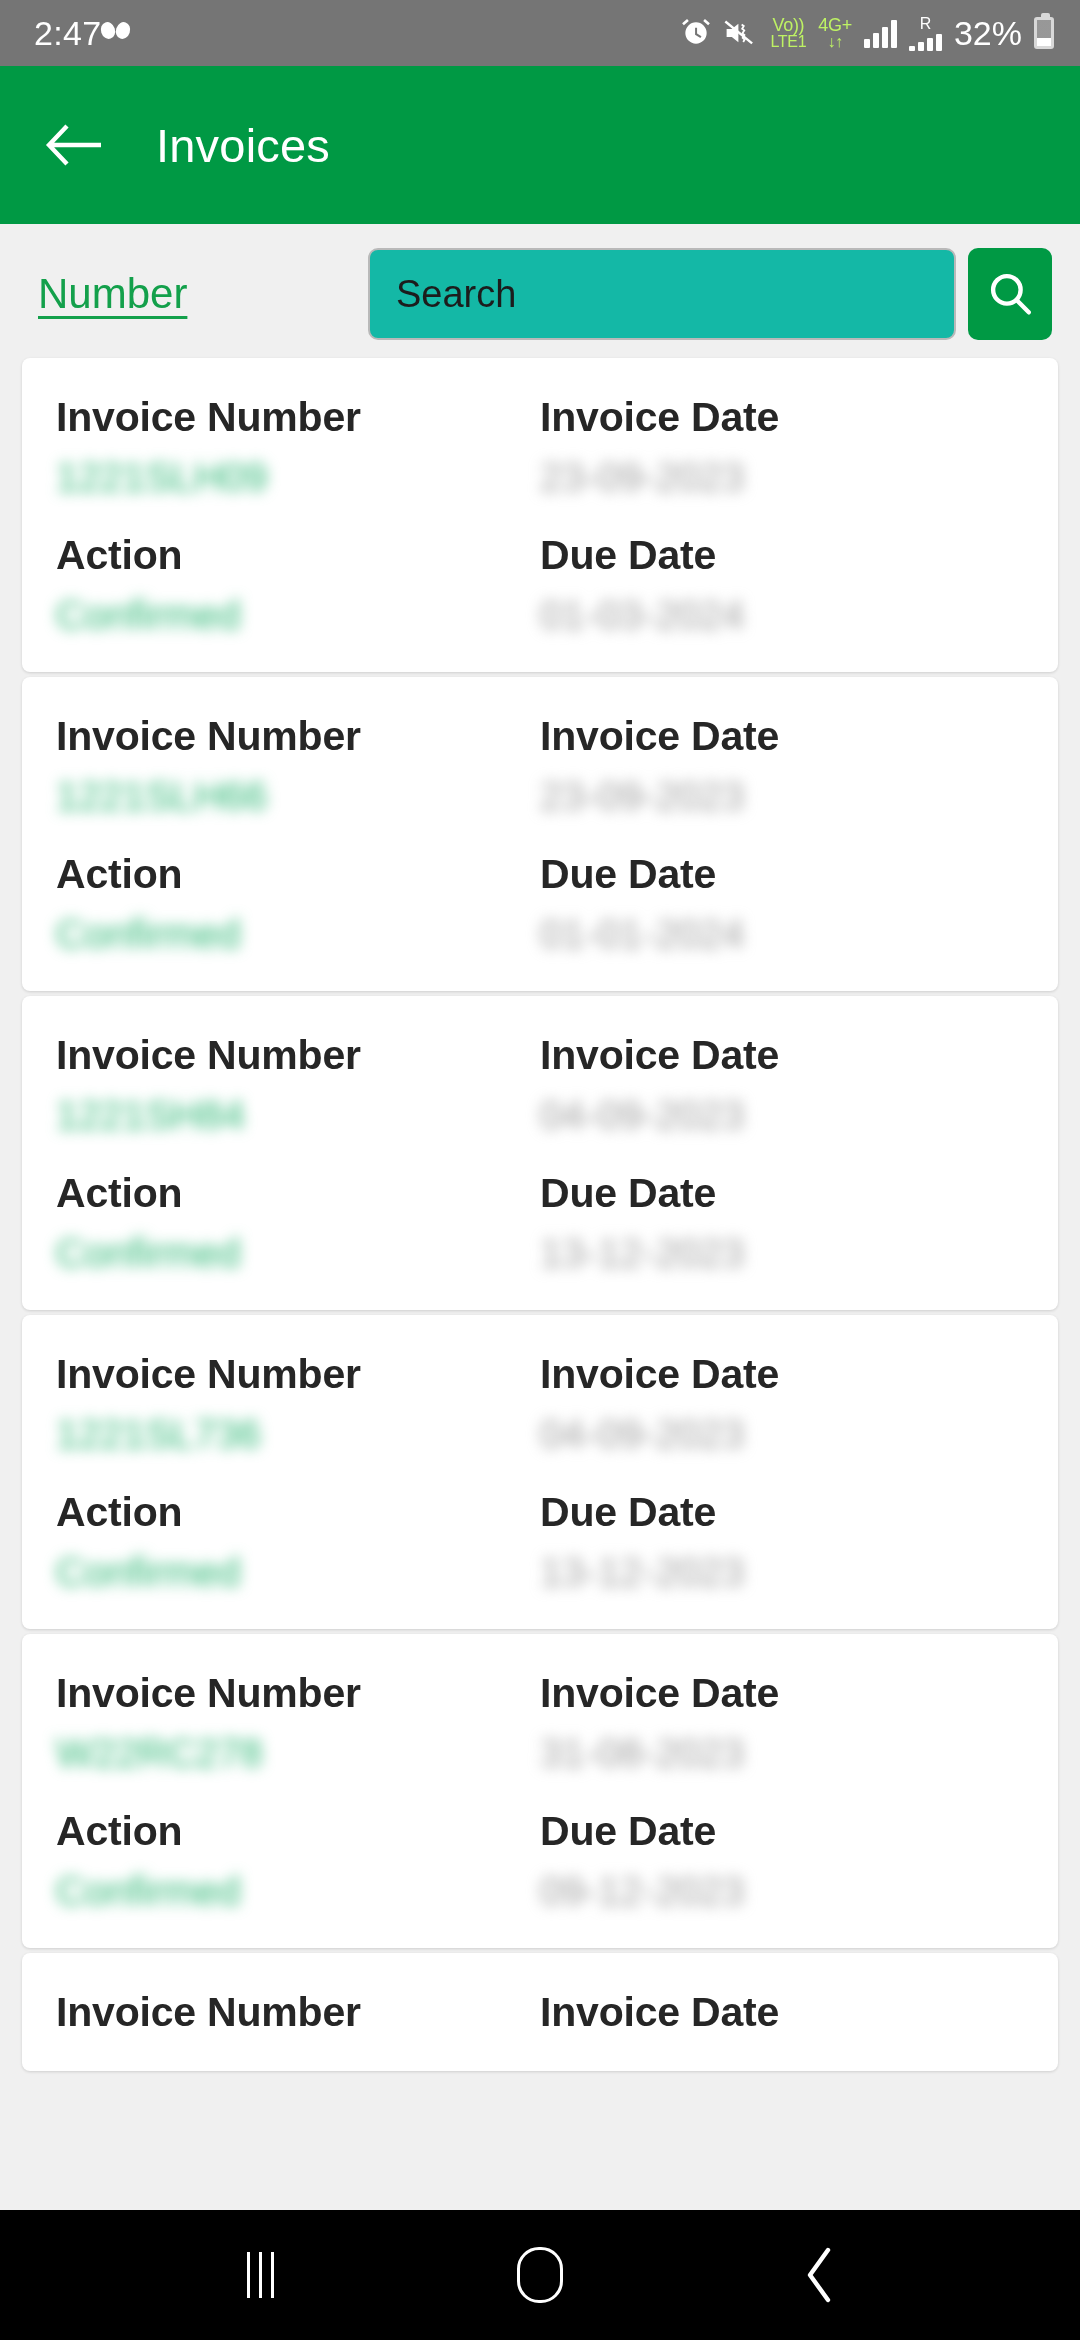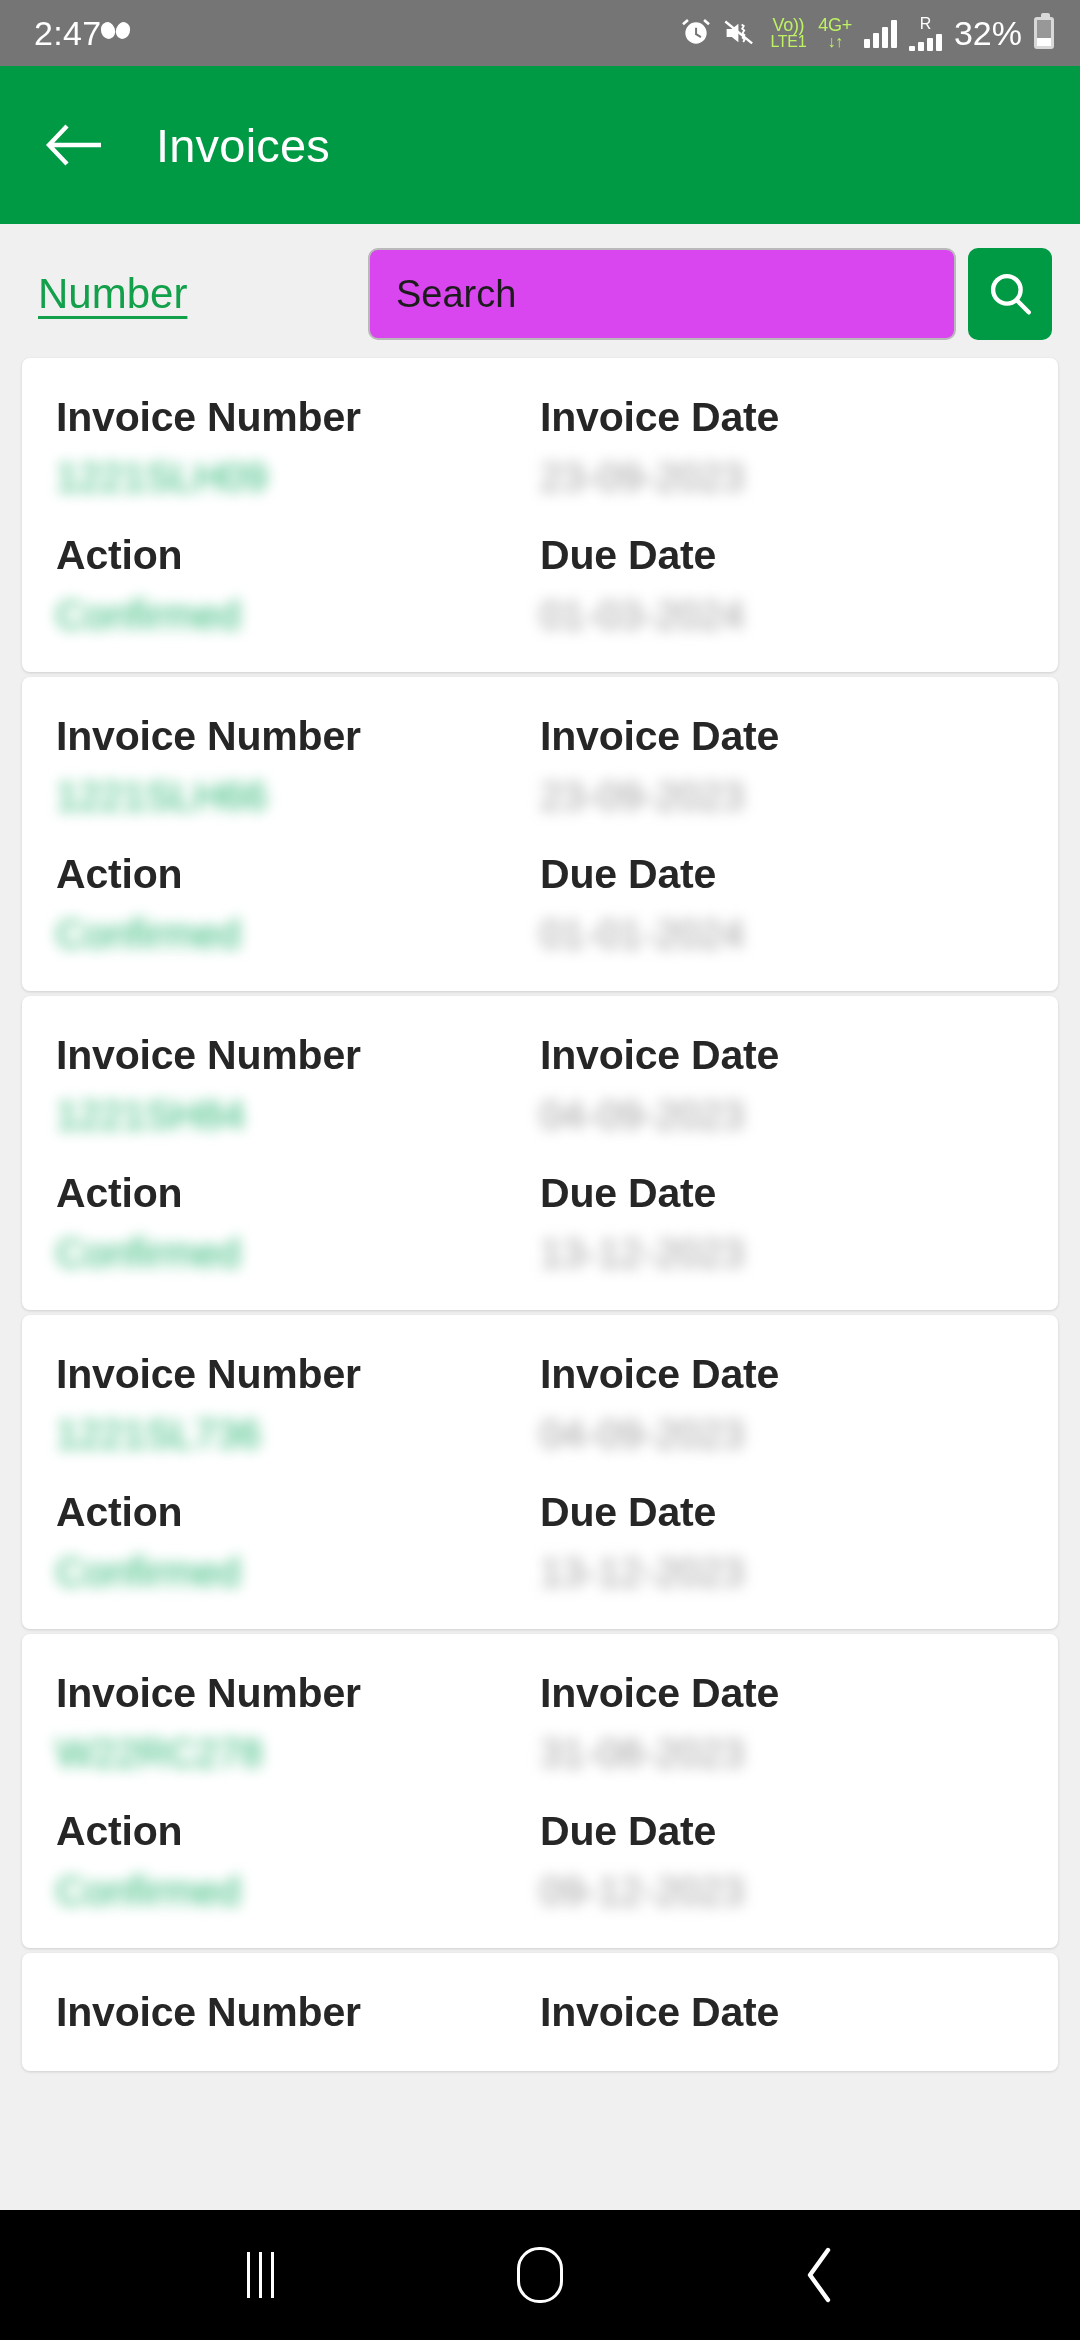--- a/index.html
+++ b/index.html
@@ -143,21 +143,21 @@
     text-decoration: underline;
     text-underline-offset: 8px;
     text-decoration-thickness: 3px;
     cursor: pointer;
     padding-left: 10px;
   }
   .toolbar-spacer { flex: 1 1 auto; }
   .search-box {
     width: 588px;
     height: 92px;
-    background: #d946ef;
+    background: #14b8a6;
     border: 2px solid #b9b9b9;
     border-radius: 10px;
     display: flex;
     align-items: center;
     padding: 0 26px;
   }
   .search-box input {
     border: none;
     outline: none;
     background: transparent;

